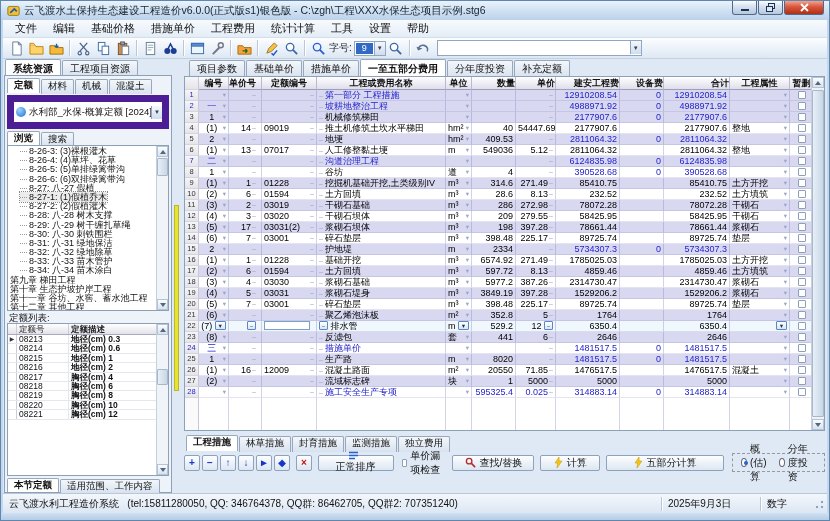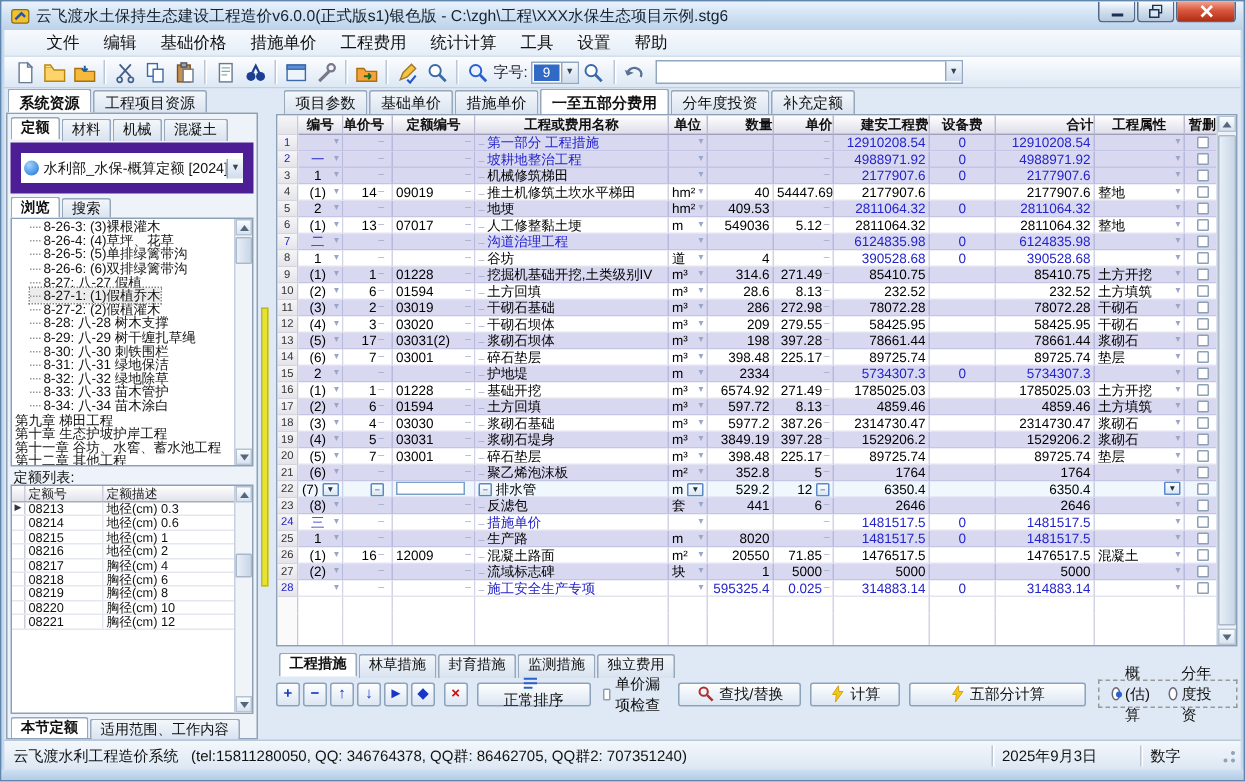--- a/index.html
+++ b/index.html
@@ -11,21 +11,21 @@
   .titlebar{position:absolute;left:0;top:0;right:0;height:19px;background:linear-gradient(#eaf3fc,#cfe1f3 50%,#bcd2ea);display:flex;align-items:center;padding-left:6px;}
   .app-icon{width:13px;height:13px;margin-right:4px;flex:none;}
   .title-text{font-size:10.5px;color:#16222e;white-space:nowrap;overflow:hidden;}
   .winbtns{position:absolute;right:5px;top:0;display:flex;}
   .wbtn7{height:14px;border:1px solid #54698a;border-top:none;border-radius:0 0 3px 3px;background:linear-gradient(#fdfeff,#d7e3f1 40%,#b7c9de);display:flex;align-items:center;justify-content:center;margin-left:1px;}
   .wbtn7.min,.wbtn7.max{width:25px;}
   .wbtn7.close{width:40px;background:linear-gradient(#f2a391,#d9573d 45%,#b02e14);}
   .wbtn7 svg{display:block;}
 
   
-  .menubar{position:absolute;left:2px;right:2px;top:19px;height:18px;background:linear-gradient(#f7fafd,#e4edf7);display:flex;align-items:center;padding-left:20px;border-bottom:1px solid #d4dfec;}
+  .menubar{position:absolute;left:2px;right:2px;top:19px;height:18px;background:linear-gradient(#f7fafd,#e4edf7);display:flex;align-items:center;padding-left:4px;border-bottom:1px solid #d4dfec;}
   .menu-item{font-size:11px;color:#111;padding:1px 8px;cursor:default;}
 
   
   .toolbar{position:absolute;left:2px;right:2px;top:37px;height:21px;background:linear-gradient(#fcfdff,#dde8f4);border-bottom:1px solid #c2d1e2;display:flex;align-items:center;padding-left:3px;}
   .tbtn{width:20px;height:18px;border-radius:2px;display:flex;align-items:center;justify-content:center;margin:0 0px;}
   .tsep{width:1px;height:16px;background:#b9c7d8;margin:0 3px;box-shadow:1px 0 0 #fff;}
   .font-label{font-size:10px;color:#223;margin:0 2px 0 1px;}
   .mini-combo{width:32px;height:15px;border:1px solid #91a7c0;background:#fff;display:flex;align-items:center;}
   .mini-combo .val{flex:1;background:#316ac5;color:#fff;font-size:9px;text-align:center;height:11px;line-height:11px;margin:1px;}
   .dd-btn{width:11px;height:13px;background:linear-gradient(#f4f8fc,#cfdded);border-left:1px solid #91a7c0;font-size:6px;color:#345;display:flex;align-items:center;justify-content:center;}
@@ -56,21 +56,21 @@
   .sarr{position:absolute;left:0;right:0;height:11px;background:linear-gradient(#fbfdfe,#d7e2ef);border:1px solid #b5c3d4;display:flex;align-items:center;justify-content:center;}
   .sarr.up{top:0;} .sarr.dn{bottom:0;}
   .tri-up{width:0;height:0;border-left:3px solid transparent;border-right:3px solid transparent;border-bottom:4px solid #55677e;}
   .tri-dn{width:0;height:0;border-left:3px solid transparent;border-right:3px solid transparent;border-top:4px solid #55677e;}
   .sthumb{position:absolute;left:0;right:0;background:linear-gradient(90deg,#e8eff7,#c8d6e6);border:1px solid #a8b8ca;border-radius:1px;}
   .list-title{height:12px;font-size:9.5px;color:#111;padding:1px 0 0 2px;}
   .quota-list{flex:1;background:#fff;border:1px solid #8ca0b8;position:relative;overflow:hidden;margin-bottom:1px;}
   .ql-head{display:flex;height:11px;background:linear-gradient(#ffffff,#e2e2ec);border-bottom:1px solid #aab;font-size:8.5px;color:#222;}
   .ql-gut{width:9px;border-right:1px solid #ccd;flex:none;text-align:center;font-size:6px;color:#334;}
   .ql-code{width:52px;border-right:1px solid #ccd;flex:none;padding-left:2px;}
-  .ql-desc{flex:1;padding-left:2px;}
+  .ql-desc{flex:1;padding-left:2px;font-weight:bold;}
   .ql-row{display:flex;height:9.4px;line-height:9.4px;font-size:8.5px;color:#111;border-bottom:1px solid #e4e7ee;}
   .ql-row .ql-code,.ql-row .ql-desc{border-right:1px solid #e4e7ee;}
   .lp-bot-tabs{height:15px;display:flex;align-items:flex-end;}
 
   
   .splitter{position:absolute;left:170px;top:0;bottom:0;width:8px;background:#dfe9f5;}
   .splitter-bar{position:absolute;left:1px;top:146px;width:5px;height:186px;background:#e6e431;border:1px solid #bdb82a;}
 
   
   .main-panel{position:absolute;left:178px;right:0;top:0;bottom:0;}
@@ -83,21 +83,21 @@
   .td{border-right:1px solid rgba(130,130,185,.35);border-bottom:1px solid rgba(130,130,185,.22);padding:0 2px;overflow:hidden;white-space:nowrap;}
   .c0{width:14px;flex:none;background:linear-gradient(#f6f6f8,#e4e4eb);border-right:1px solid #c9c9d6;border-bottom:1px solid #d5d5de;font-size:7.5px;color:#333;text-align:center;padding:0;}
   .c1{width:30px;flex:none;text-align:center;}
   .c2{width:33px;flex:none;text-align:right;padding-right:5px;}
   .c3{width:55px;flex:none;}
   .c4{width:129px;flex:none;}
   .c5{width:26px;flex:none;}
   .c6{width:44px;flex:none;text-align:right;}
   .c7{width:40px;flex:none;text-align:right;}
   .c8{width:64px;flex:none;text-align:right;}
-  .c9{width:44px;flex:none;text-align:center;}
+  .c9{width:44px;flex:none;text-align:right;}
   .c10{width:66px;flex:none;text-align:right;}
   .c11{width:60px;flex:none;}
   .c12{width:24px;flex:none;display:flex;align-items:center;justify-content:center;}
   .bgL .td{background:#d8d8f1;} .bgW .td{background:#fff;} .bgS .td{background:#f0f8fd;}
   .bgL .c0,.bgW .c0,.bgS .c0{background:linear-gradient(#f6f6f8,#e4e4eb);}
   .blue .td{color:#2323cb;}
   .bluenum .c8,.bluenum .c9,.bluenum .c10{color:#2323cb;}
   .tr .c1::after{content:"▾";float:right;color:#9aa6c8;font-size:6.5px;}
   .tr .c2::after{content:"–";float:right;color:#9aa6c8;font-size:7px;margin-left:1px;}
   .tr .c3::after{content:"–";float:right;color:#9aa6c8;font-size:7px;}

